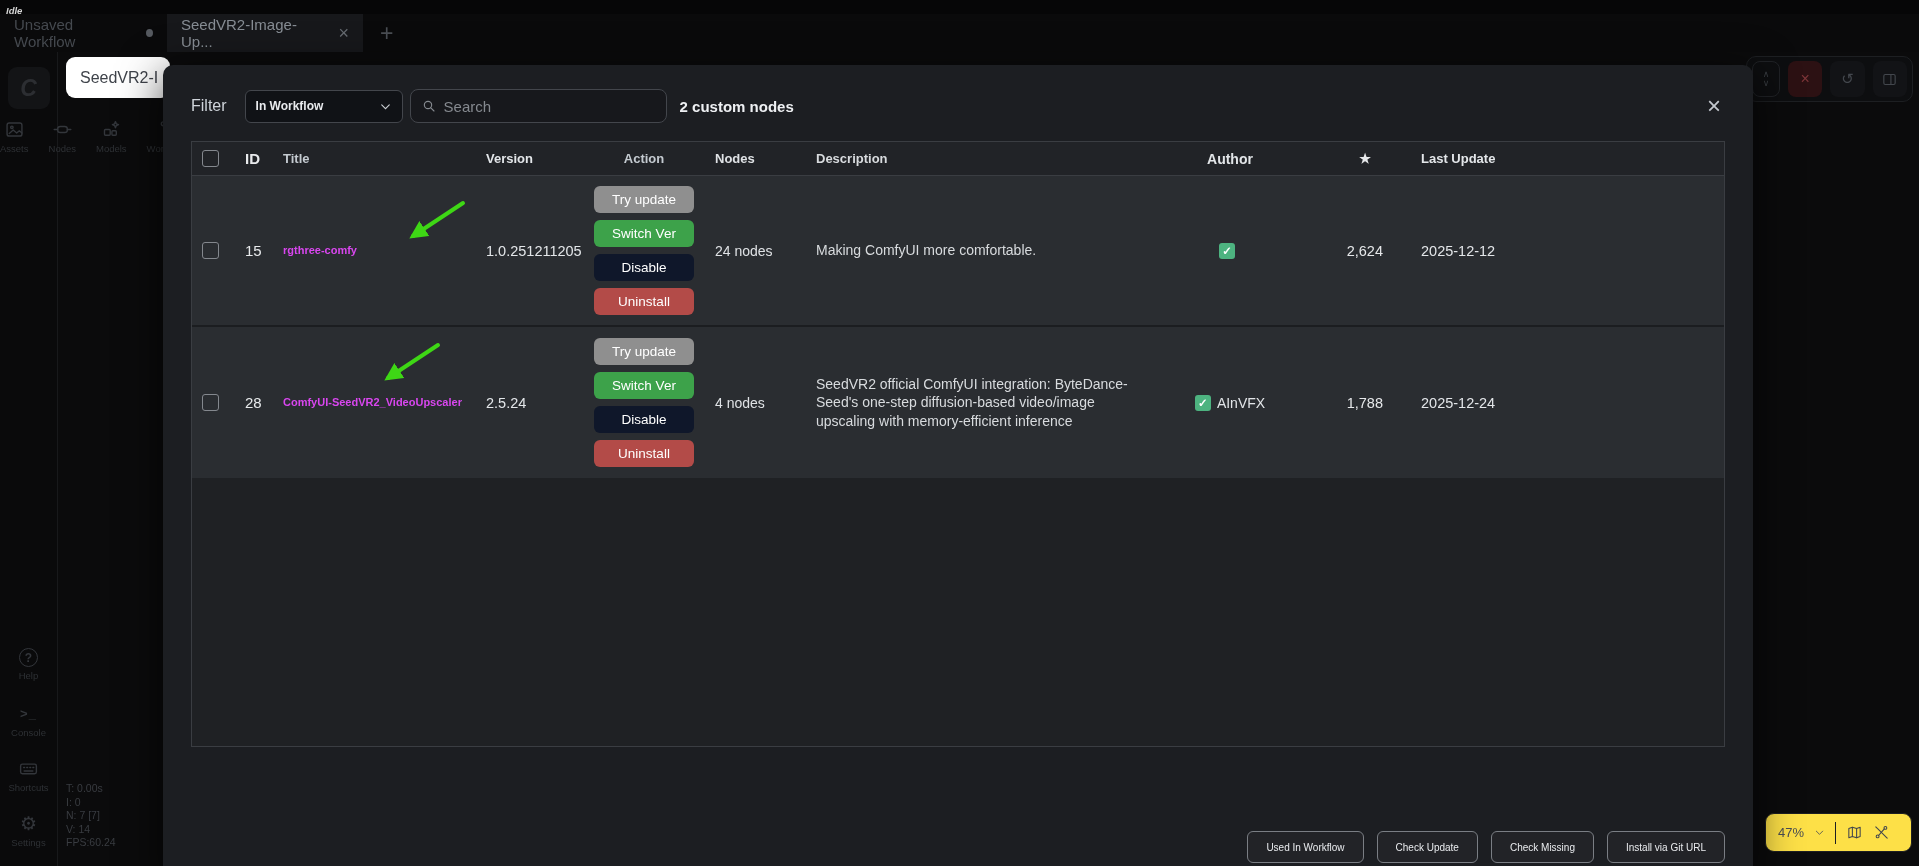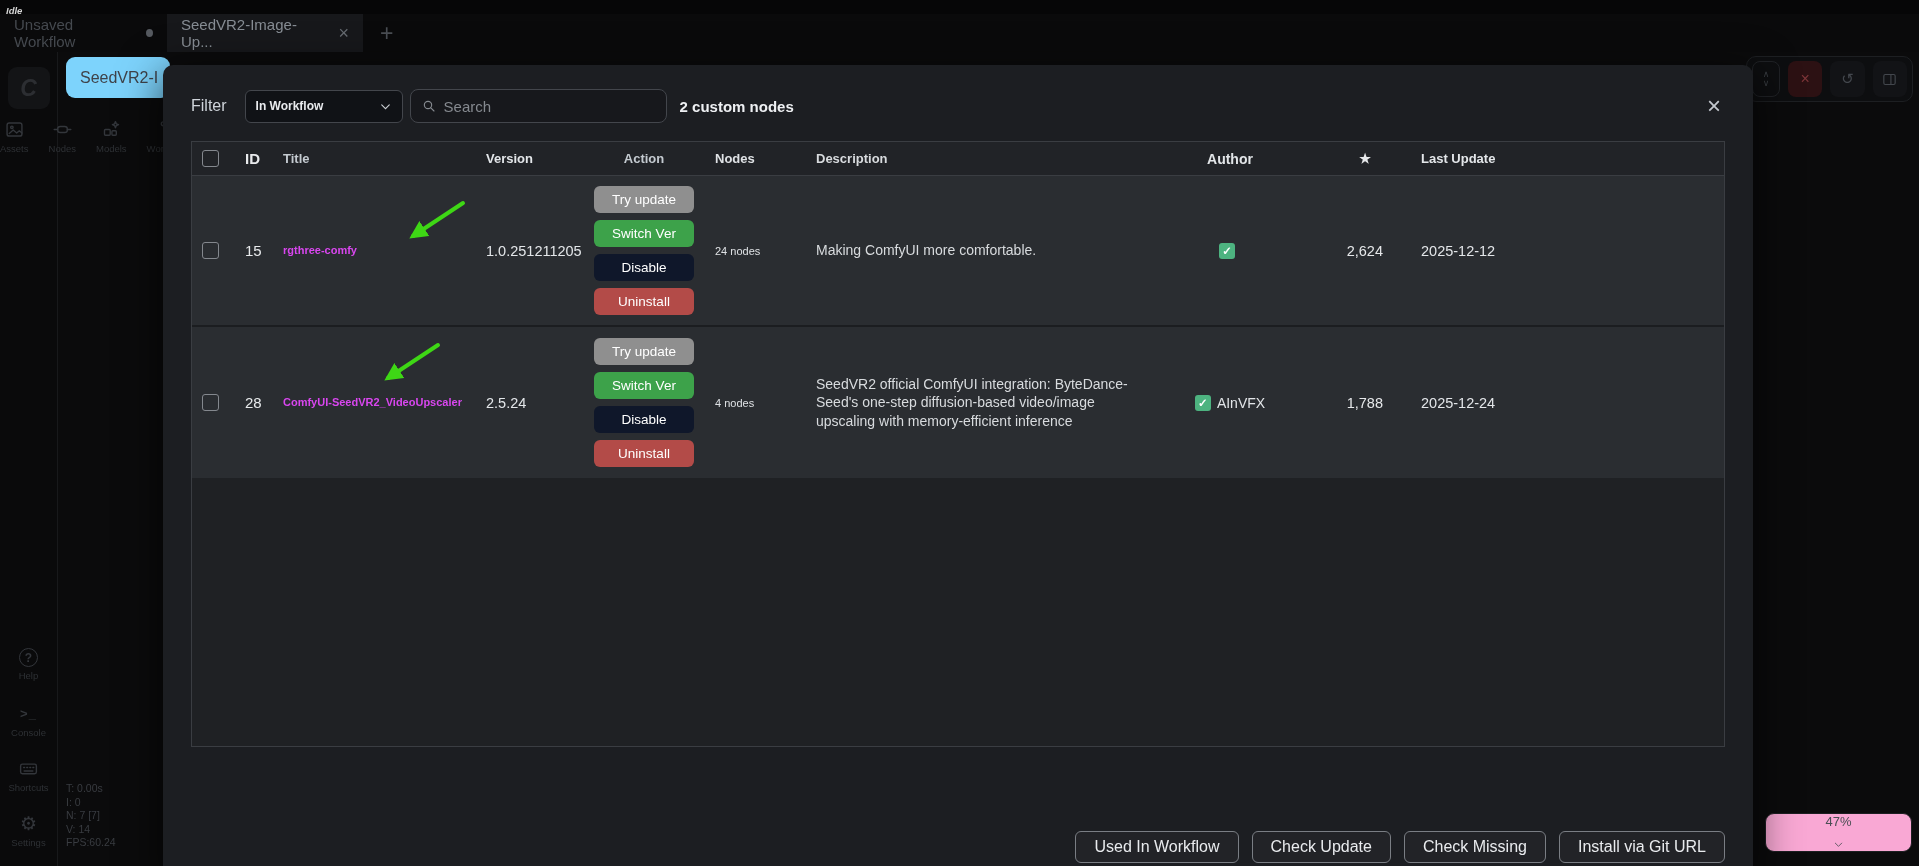--- a/index.html
+++ b/index.html
@@ -32,35 +32,35 @@
   .side-items { display:flex; flex-direction:row; gap:20px; margin-top:10px; width:100%; }
   .side-bottom { margin-top:auto; margin-bottom:12px; display:flex; flex-direction:column; gap:14px; width:100%; }
   .side-item { height:41px; display:flex; flex-direction:column; align-items:center; justify-content:flex-start; gap:3px; color:#33363b; }
   .side-item svg { width:21px; height:21px; stroke:#33363b; fill:none; stroke-width:1.6; stroke-linecap:round; stroke-linejoin:round; }
   .side-label { font-size:9.5px; color:#2e3135; }
   .help-circle { width:19px; height:19px; border:1.6px solid #33363b; border-radius:50%; display:flex; align-items:center; justify-content:center; font-size:12px; font-weight:bold; color:#33363b; }
   .console-glyph { font-size:13px; font-weight:bold; letter-spacing:1px; height:21px; display:flex; align-items:center; color:#33363b;}
   .gear-glyph { font-size:19px; height:21px; line-height:21px; color:#33363b; }
 
   
-  .wf-chip { position:absolute; left:66px; top:57px; width:104px; height:41px; background:#7dd3fc;
+  .wf-chip { position:absolute; left:66px; top:57px; width:104px; height:41px; background:#ffffff;
     border-radius:9px; display:flex; align-items:center; padding-left:14px; font-size:16px; color:#3f434a; z-index:4; }
   .graph-toolbar { position:absolute; right:6px; top:56px; width:167px; height:46px; border:1px solid #1d1f22;
     border-radius:10px; background:#0d0e10; display:flex; align-items:center; gap:8px; padding:0 5px; z-index:4; }
   .stepper { width:30px; height:36px; border:1px solid #202226; border-radius:8px; display:flex; flex-direction:column;
     align-items:center; justify-content:center; color:#3a3e43; font-size:9px; line-height:9px; }
   .tb-btn { width:37px; height:36px; border-radius:8px; display:flex; align-items:center; justify-content:center; }
   .tb-btn.red { background:#2c1113; color:#7d3538; font-size:16px; }
   .tb-btn.plain { background:#121316; color:#43474d; font-size:15px; }
   .tb-btn svg { width:17px; height:17px; stroke:#43474d; fill:none; stroke-width:1.6; stroke-linecap:round; }
 
   .stats { position:absolute; left:66px; top:782px; font-size:10.5px; line-height:13.5px; color:#393c41; z-index:4; }
 
   .zoombar { position:absolute; right:7px; bottom:14px; width:147px; height:39px; border:1px solid #1d1f22;
-    border-radius:9px; background:#f9a8d4; display:flex; align-items:center; gap:10px; padding:0 12px; color:#4a4e54; z-index:4;flex-direction:column; }
+    border-radius:9px; background:#fde047; display:flex; align-items:center; gap:10px; padding:0 12px; color:#4a4e54; z-index:4; }
   .zoom-pct { font-size:13px; }
   .zoom-chev svg { width:11px; height:11px; stroke:#4a4e54; fill:none; stroke-width:1.8; stroke-linecap:round; }
   .zdivider { width:1px; height:22px; background:#1d1f22; }
   .zoombar .zicon svg { width:17px; height:17px; stroke:#43474d; fill:none; stroke-width:1.5; stroke-linecap:round; stroke-linejoin:round; }
 
   
   .dialog { position:absolute; left:163px; top:65px; width:1590px; height:820px; background:#1c1e22;
     border-radius:10px; box-shadow:0 10px 45px rgba(0,0,0,.7); z-index:10;
     padding:20px 28px 22px; display:flex; flex-direction:column; }
 
@@ -93,34 +93,34 @@
   .c-id { padding-left:10px; font-size:15px; color:#e8eaec; }
   .c-title { padding-left:10px; padding-right:6px; font-size:11px; font-weight:bold; color:#d946ef; line-height:1.35; }
   .c-ver { padding-left:13px; font-size:14.5px; color:#e3e6e9; }
   .c-action { display:flex; flex-direction:column; align-items:center; gap:7px; }
   .abtn { width:100px; height:27px; border:none; border-radius:6px; color:#fff; font-size:13.5px;
     font-family:inherit; display:flex; align-items:center; justify-content:center; }
   .abtn.try { background:#8f8f8f; }
   .abtn.switch { background:#3da24a; }
   .abtn.disable { background:#0f172a; }
   .abtn.uninstall { background:#b34b48; }
-  .c-nodes { padding-left:16px; font-size:11px; color:#dfe2e5; }
+  .c-nodes { padding-left:16px; font-size:14px; color:#dfe2e5; }
   .c-desc { padding-left:21px; padding-right:12px; font-size:14px; color:#d8dbde; line-height:1.32; }
   .c-author { display:flex; align-items:center; justify-content:center; gap:6px; padding-left:20px; font-size:14px; color:#e2e5e8; }
   .badge { width:16px; height:16px; flex:none; background:#4db380; border-radius:3px; color:#fff;
     font-size:11.5px; font-weight:bold; display:flex; align-items:center; justify-content:center; }
   .c-stars { text-align:right; padding-right:12px; font-size:14.5px; color:#e6e8ea; }
   .thead .c-stars { padding-right:24px; font-size:13px; }
   .c-last { padding-left:26px; font-size:14.5px; color:#e3e6e9; }
   .thead .c-action { text-align:center; display:block; }
 
   
   .dlg-footer { margin-top:auto; display:flex; justify-content:flex-end; gap:13px; }
   .fbtn { height:32px; padding:0 18px; background:#222327; border:1px solid #7a7e84; border-radius:6px;
-    color:#e9ebee; font-size:16px; font-family:inherit; display:flex; align-items:center; }
+    color:#e9ebee; font-size:10px; font-family:inherit; display:flex; align-items:center; }
 
   
   .arrow { position:absolute; z-index:20; pointer-events:none; }
   .arrow1 { left:228px; top:126px; }
   .arrow2 { left:203px; top:268px; }
 </style>
 </head>
 <body>
 
 <div class="menubar">

